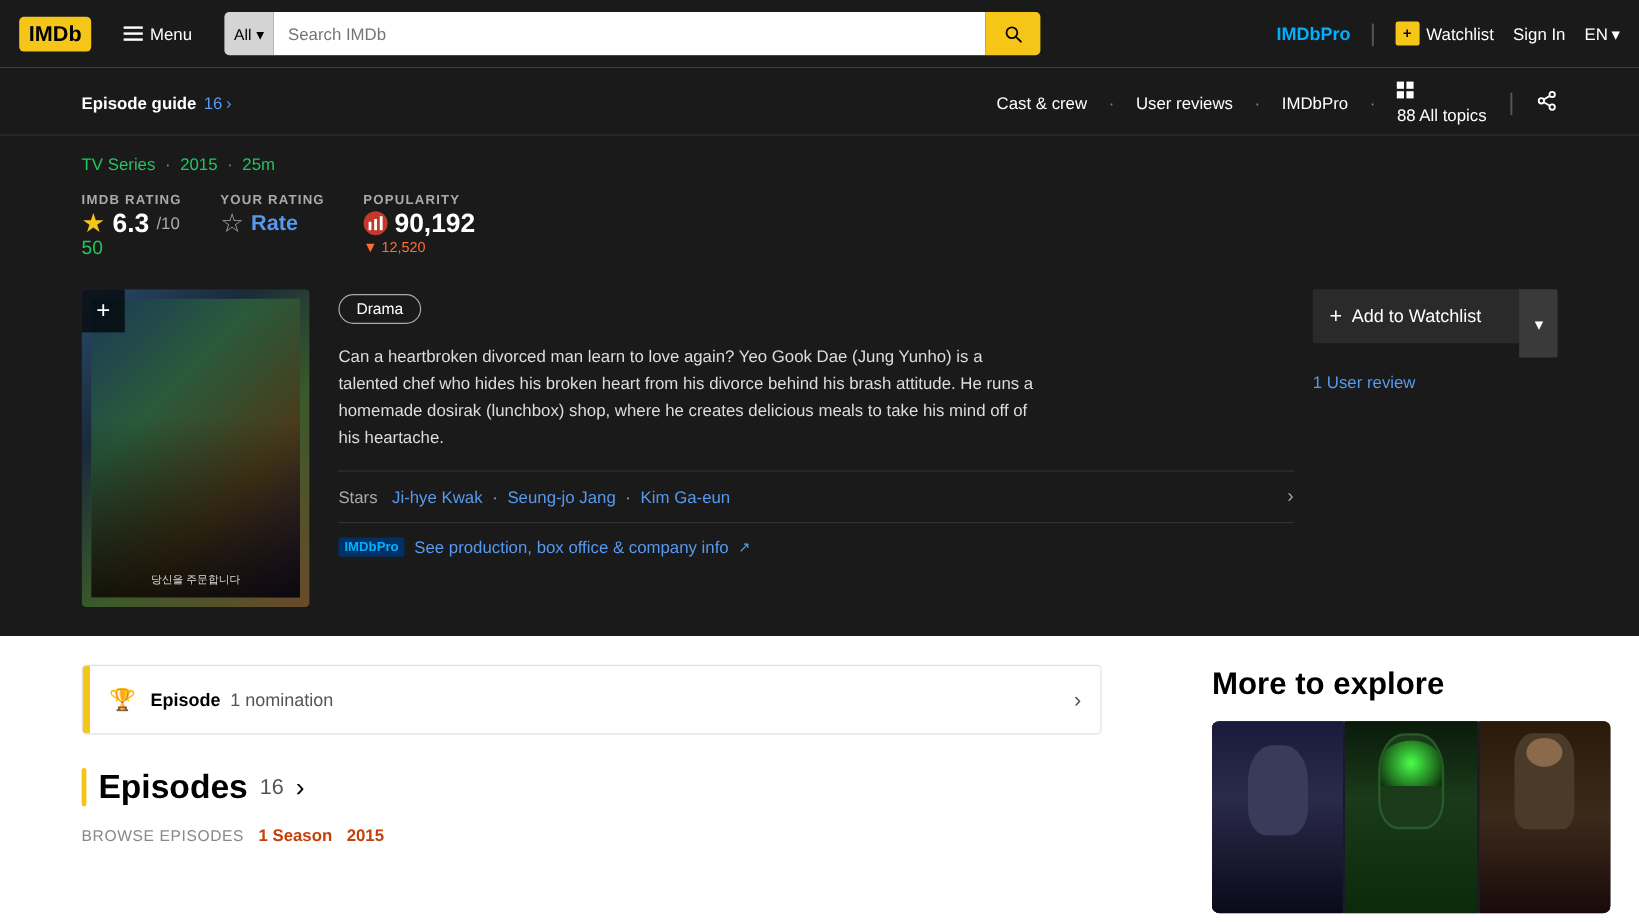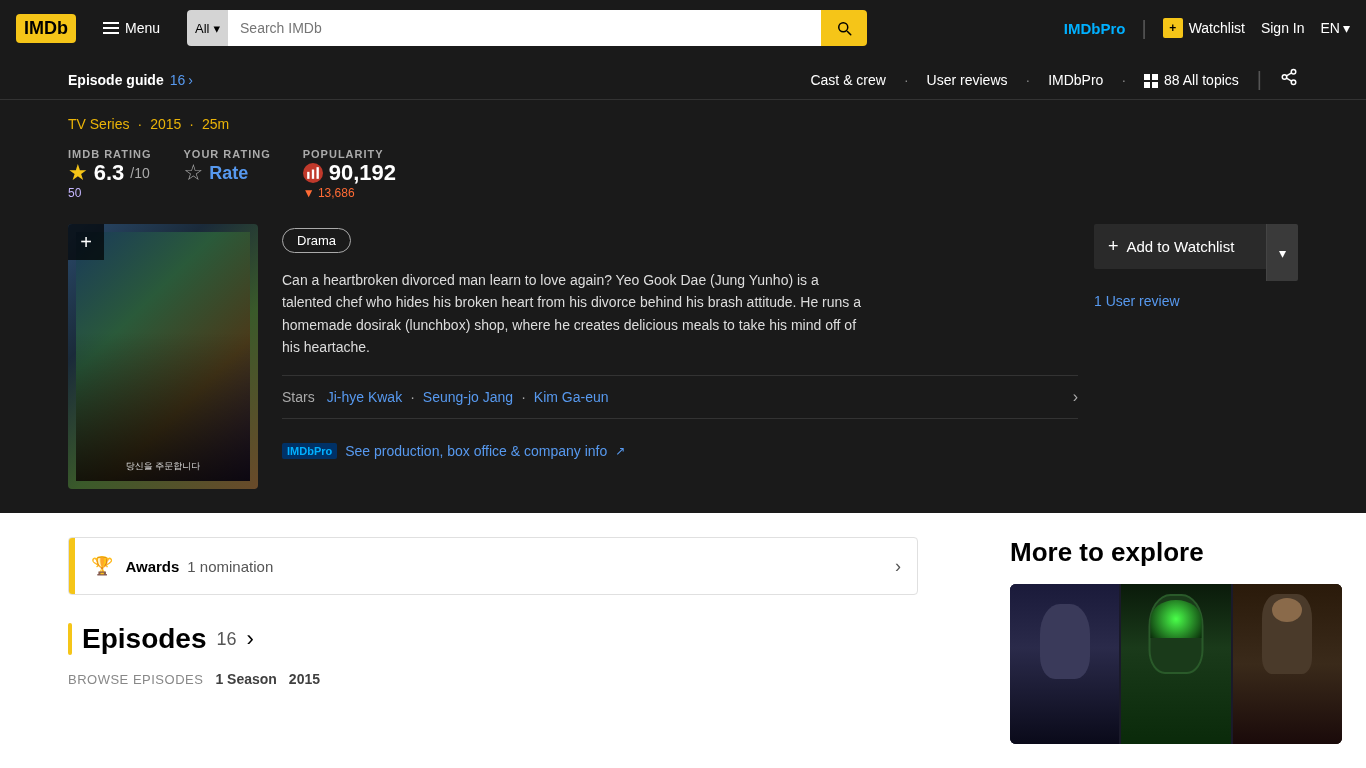--- a/index.html
+++ b/index.html
@@ -162,28 +162,29 @@
       font-size: 14px;
     }
     .breadcrumb-right a {
       color: #fff;
       text-decoration: none;
       cursor: pointer;
     }
     .dot-sep { color: #888; }
     .all-topics-btn {
       display: flex;
-      align-items: flex-end;
+      align-items: flex-start;
       gap: 6px;
       color: #fff;
       cursor: pointer;
       background: none;
       border: none;
       color: #fff;
       font-size: 14px;
+      flex-direction: column;
     }
     .grid-icon {
       display: grid;
       grid-template-columns: 1fr 1fr;
       gap: 2px;
       width: 14px;
       height: 14px;
     }
     .grid-icon span {
       display: block;
@@ -216,21 +217,21 @@
       margin-bottom: 8px;
     }
     .show-meta {
       display: flex;
       align-items: center;
       gap: 8px;
       font-size: 14px;
       color: #aaa;
       margin-bottom: 16px;
     }
-    .show-meta span { color: #eab308; }
+    .show-meta span { color: #22c55e; }
     .meta-dot { color: #555; }
     .ratings-block {
       display: flex;
       gap: 32px;
       align-items: flex-start;
     }
     .rating-box {
       display: flex;
       flex-direction: column;
       align-items: flex-start;
@@ -244,21 +245,21 @@
       margin-bottom: 0;
     }
     .rating-value {
       display: flex;
       align-items: center;
       gap: 6px;
     }
     .star-icon { color: #f5c518; font-size: 22px; }
     .rating-num { font-size: 22px; font-weight: 700; color: #fff; }
     .rating-denom { font-size: 14px; color: #aaa; }
-    .rating-count { font-size: 12px; color: #c4b5fd; }
+    .rating-count { font-size: 16px; color: #22c55e; }
     .your-rating-star { color: #aaa; font-size: 22px; cursor: pointer; }
     .rate-text { font-size: 18px; font-weight: 600; color: #5799ef; cursor: pointer; }
     .popularity-num { font-size: 22px; font-weight: 700; color: #fff; }
     .popularity-change { font-size: 12px; color: #ff6b35; display: flex; align-items: center; gap: 2px; }
     .pop-icon {
       width: 20px;
       height: 20px;
       border-radius: 50%;
       background: #c0392b;
       display: flex;
@@ -330,21 +331,21 @@
       line-height: 1.6;
       margin-bottom: 16px;
       max-width: 590px;
     }
     .stars-row {
       display: flex;
       align-items: center;
       padding: 12px 0;
       border-top: 1px solid #333;
       border-bottom: 1px solid #333;
-      margin-bottom: 24px;
+      margin-bottom: 12px;
     }
     .stars-label { color: #aaa; font-size: 14px; margin-right: 12px; }
     .star-name { color: #5799ef; font-size: 14px; cursor: pointer; text-decoration: none; }
     .star-sep { color: #aaa; margin: 0 8px; }
     .stars-chevron {
       margin-left: auto;
       color: #aaa;
       font-size: 16px;
     }
     .imdbpro-row {
@@ -471,21 +472,21 @@
     .browse-episodes {
       display: flex;
       align-items: center;
       gap: 12px;
       font-size: 13px;
       color: #888;
       text-transform: uppercase;
       letter-spacing: 0.5px;
     }
     .browse-link {
-      color: #404040;
+      color: #c2410c;
       font-size: 14px;
       font-weight: 600;
       cursor: pointer;
       text-decoration: none;
       text-transform: none;
       letter-spacing: 0;
     }
     .more-to-explore {
       font-size: 26px;
       font-weight: 700;
@@ -633,21 +634,21 @@
             <div class="pop-icon">
               <svg width="14" height="14" viewBox="0 0 24 24" fill="white">
                 <rect x="2" y="10" width="4" height="12" fill="white"></rect>
                   <rect x="10" y="6" width="4" height="16" fill="white"></rect>
                   <rect x="18" y="2" width="4" height="20" fill="white"></rect>
               </svg>
             </div>
             <span class="popularity-num">90,192</span>
           </div>
           <div class="popularity-change">
-            <span>▼ 13,686</span>
+            <span>▼ 12,520</span>
           </div>
         </div>
       </div>
     </div>
   </div>
 
   <div class="main-content">
     <div class="poster-area">
       <div class="poster-placeholder">
         <div class="poster-img-fake">
@@ -697,21 +698,21 @@
   <div style="height:24px;background:#1a1a1a;"></div>
 </section>
 
 <div class="lower-section">
   <div class="lower-main">
 
     <div class="awards-bar">
       <div class="awards-yellow-bar"></div>
       <div class="awards-content">
         <span class="awards-trophy">🏆</span>
-        <span class="awards-text">Awards</span>
+        <span class="awards-text">Episode</span>
         <span class="awards-nom">1 nomination</span>
         <span class="awards-chevron">›</span>
       </div>
     </div>
 
     <div class="episodes-header">
       <div class="yellow-bar-left"></div>
       <span class="episodes-title">Episodes</span>
       <span class="episodes-count">16</span>
       <span class="episodes-arrow">›</span>

